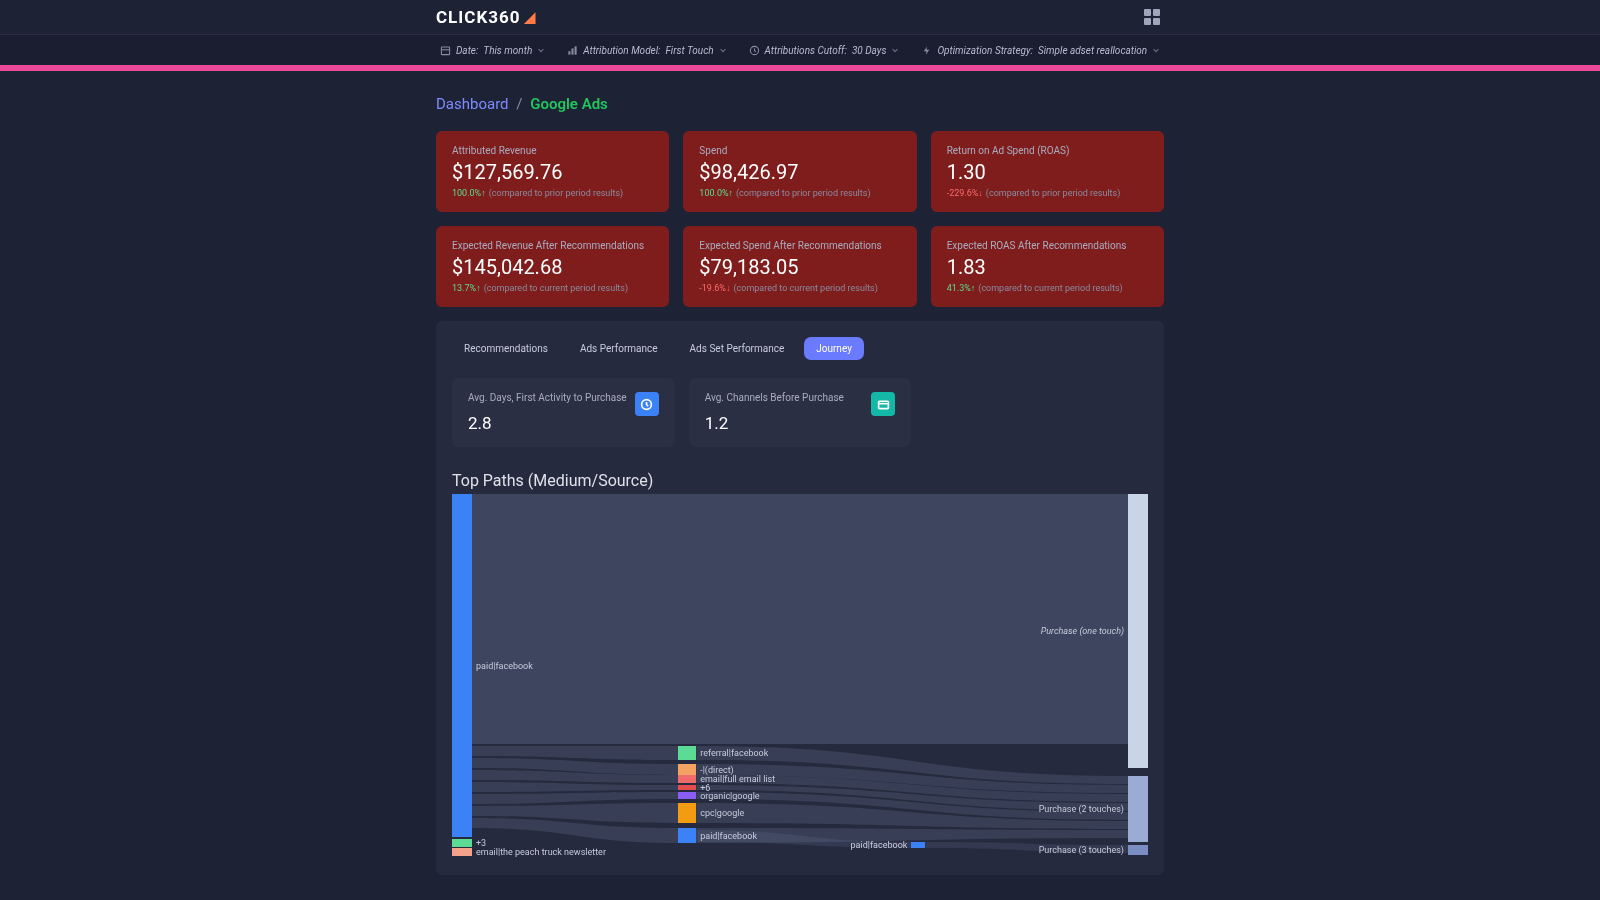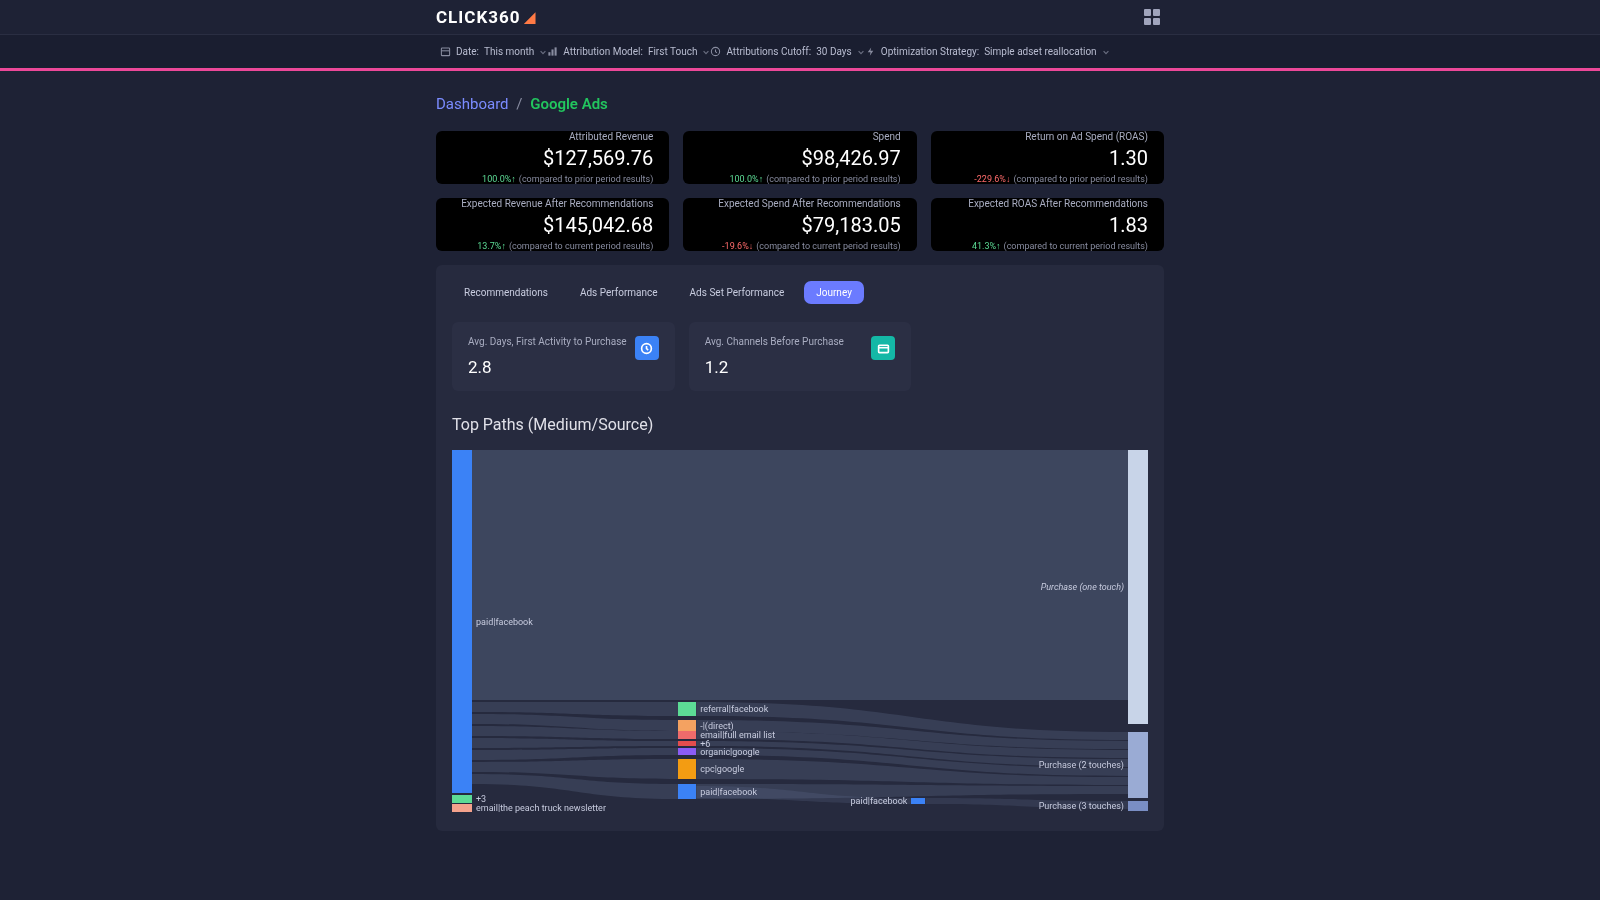--- a/index.html
+++ b/index.html
@@ -32,24 +32,26 @@
   width: 16px; height: 16px;
   display: grid;
   grid-template-columns: 1fr 1fr;
   gap: 2px;
 }
 .header-icon span { background: #a0a4bc; border-radius: 1px; }
 .filter-bar {
   height: 37px;
   background: #1a1e30;
   border-top: 1px solid #2a2e42;
-  border-bottom: 3px solid #ec4899;
+  border-bottom: 6px solid #ec4899;
   display: flex;
   align-items: center;
   padding-left: 440px;
+  gap: 22px;
+  font-style: italic;
 }
 .filter-item {
   display: flex;
   align-items: center;
   gap: 5px;
   font-size: 10px;
   color: #b8bcd0;
   cursor: pointer;
 }
 .filter-icon { width: 11px; height: 11px; opacity: 0.7; }
@@ -59,24 +61,23 @@
 .breadcrumb-link { color: #7b8cff; }
 .breadcrumb-sep { color: #888ca0; margin: 0 4px; }
 .breadcrumb-current { color: #22c55e; font-weight: 600; margin-top: 40px; }
 .metrics-grid {
   display: grid;
   grid-template-columns: repeat(3, 1fr);
   gap: 14px;
   margin-bottom: 14px;
 }
 .metric-card {
-  background: #000000;
+  background: #7f1d1d;
   border-radius: 6px;
-  padding: 0 16px;
-  text-align: right;
+  padding: 14px 16px;
 }
 .metric-label { font-size: 10px; color: #a8acc0; margin-bottom: 4px; }
 .metric-value { font-size: 20px; color: #fff; font-weight: 400; margin-bottom: 4px; }
 .metric-delta { font-size: 9px; }
 .delta-up { color: #5cdb95; }
 .delta-down { color: #ff6b6b; }
 .delta-text { color: #888ca0; margin-left: 3px; }
 .content-panel {
   background: #262a3e;
   border-radius: 6px;
@@ -109,21 +110,21 @@
 .journey-value { font-size: 17px; color: #fff; }
 .journey-icon {
   width: 24px; height: 24px;
   border-radius: 4px;
   display: flex;
   align-items: center;
   justify-content: center;
 }
 .icon-blue { background: #3b82f6; }
 .icon-teal { background: #14b8a6; }
-.section-title { font-size: 16px; color: #e0e0e8; margin-bottom: 16px; }
+.section-title { font-size: 16px; color: #e0e0e8; margin-bottom: 4px; }
 .sankey {
   position: relative;
   height: 365px;
   width: 100%;
 }
 .sankey-node {
   position: absolute;
 }
 .sankey-label {
   position: absolute;

